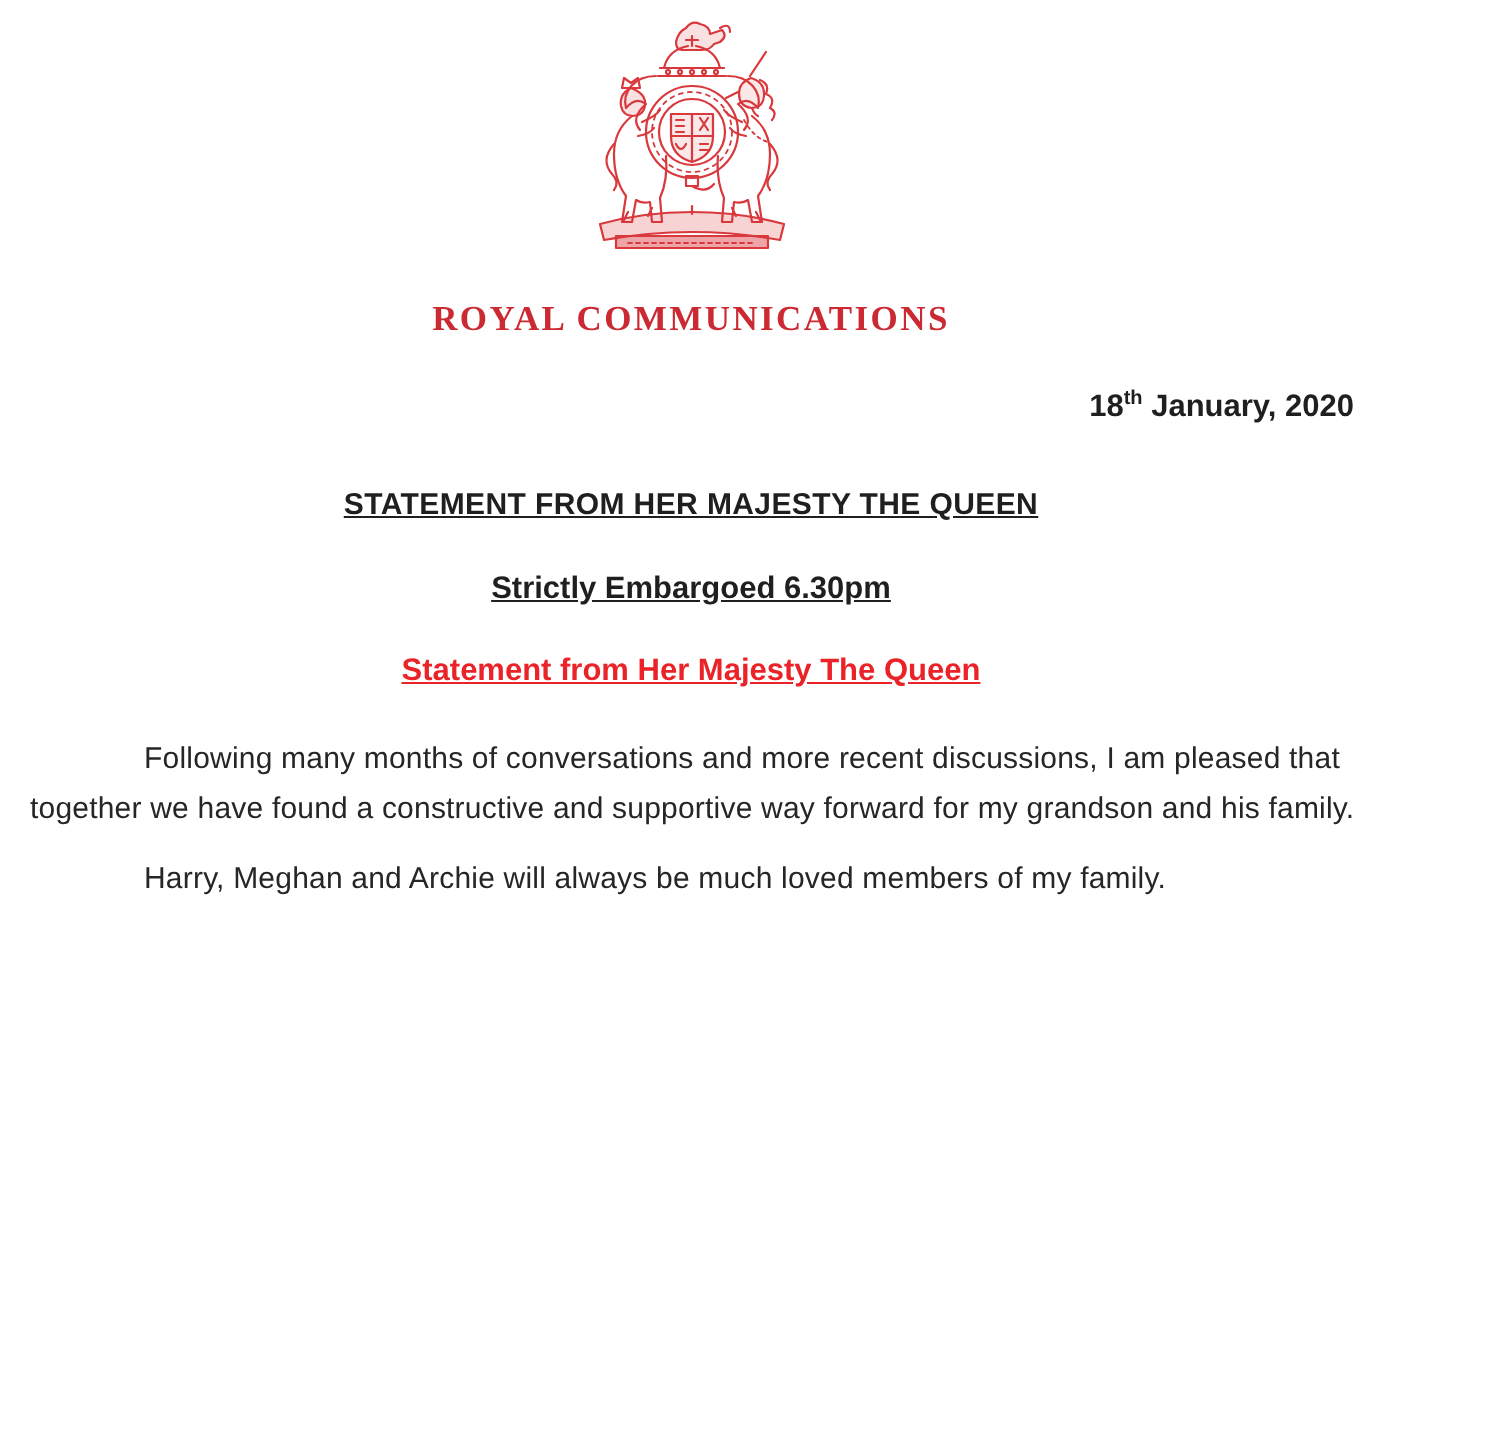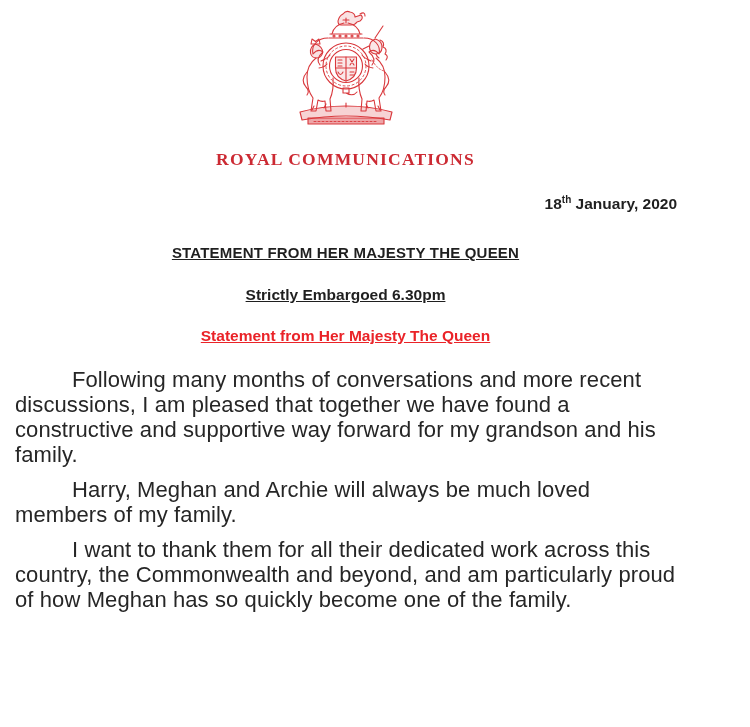--- a/index.html
+++ b/index.html
@@ -60,21 +60,21 @@
     line-height: 18px;
   }
   h3.h-red {
     margin-top: 23px;
     font-size: 15.5px;
     line-height: 18px;
     color: #ea2328;
   }
   .body-text {
     margin: 22px 10px 0 15px;
-    font-size: 22px;
+    font-size: 15px;
     line-height: 25px;
     letter-spacing: 0.1px;
     color: #262626;
     text-align: left;
   }
   .body-text p {
     margin: 0 0 10px 0;
     text-indent: 57px;
   }
   .body-text p.ends {
@@ -147,16 +147,15 @@
 
   <h1 class="h-caps">STATEMENT FROM HER MAJESTY THE QUEEN</h1>
 
   <h2 class="h-embargo">Strictly Embargoed 6.30pm</h2>
 
   <h3 class="h-red">Statement from Her Majesty The Queen</h3>
 
   <div class="body-text">
     <p>Following many months of conversations and more recent discussions, I am pleased that together we have found a constructive and supportive way forward for my grandson and his family.</p>
     <p>Harry, Meghan and Archie will always be much loved members of my family.</p>
-    <p>I want to thank them for all their dedicated work across this country, the Commonwealth and beyond, and am particularly proud of how Meghan has so quickly become one of the family.</p>
   </div>
 
 </div>
 
 </body></html>

